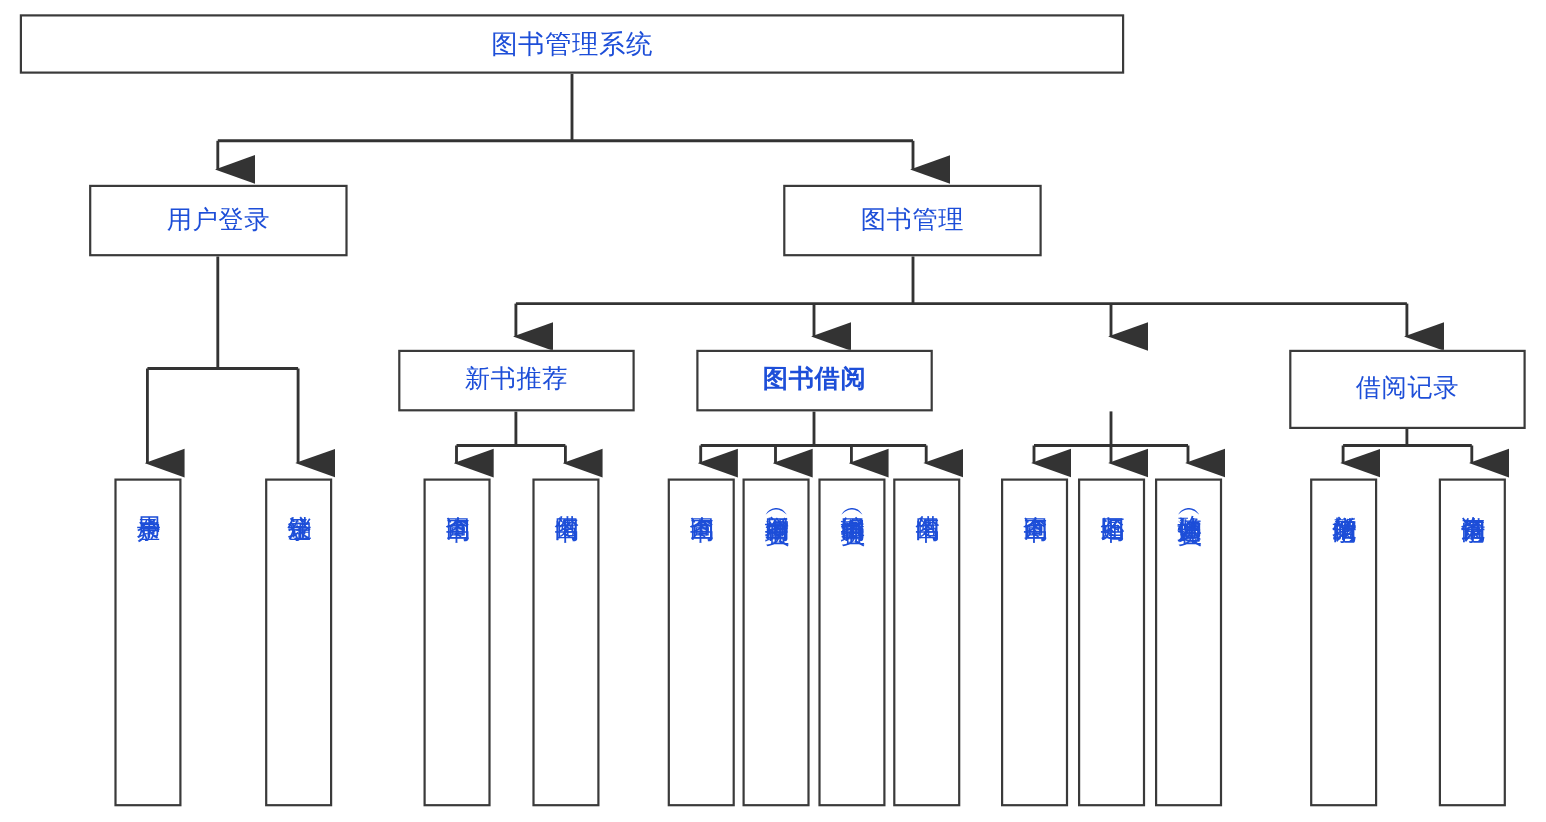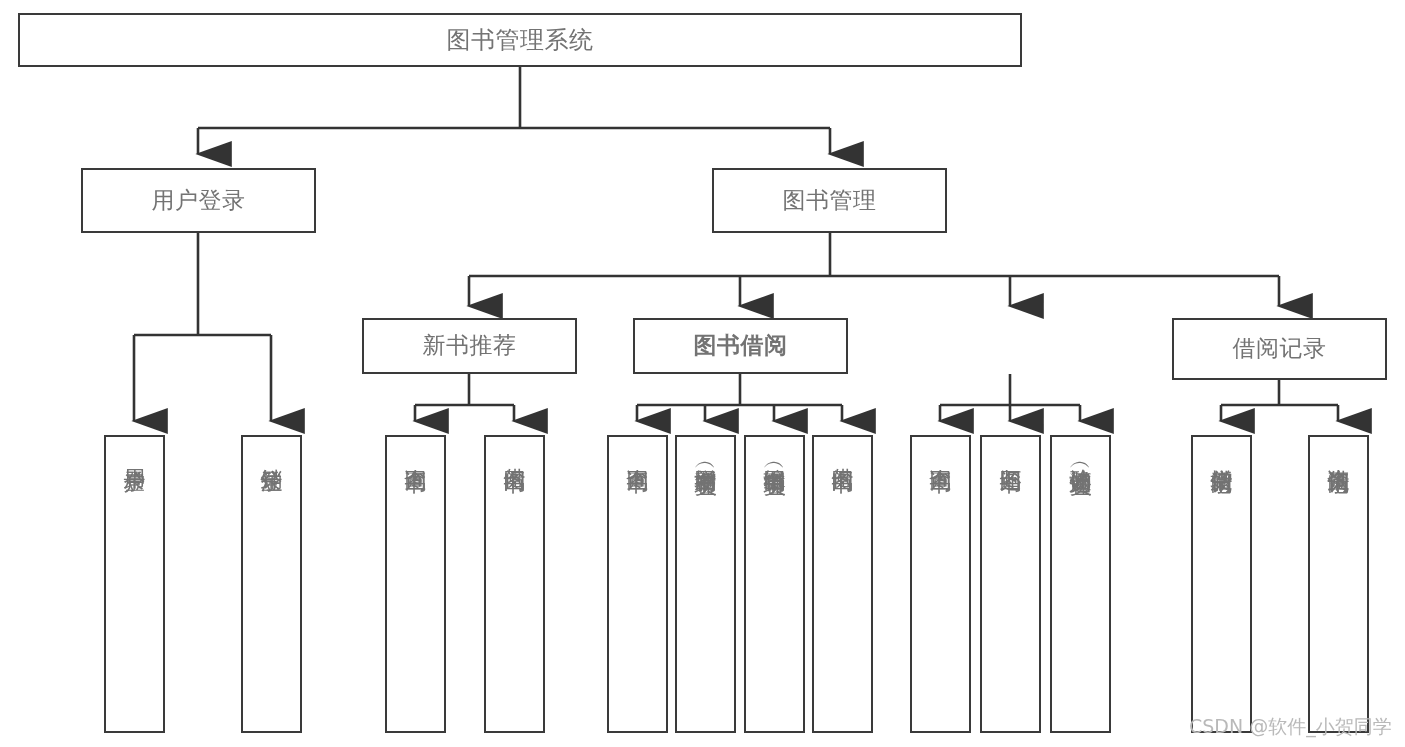--- a/index.html
+++ b/index.html
@@ -28,21 +28,21 @@
     height: 747px;
   }
   .node {
     position: absolute;
     box-sizing: border-box;
     background: #ffffff;
     border: 2.4px solid #3a3a3a;
     display: flex;
     align-items: center;
     justify-content: center;
-    color: #737373;
+    color: #1d4ed8;
     z-index: 2;
   }
   .node .label {
     display: block;
     text-align: center;
     line-height: 1.18;
     white-space: nowrap;
   }
   .node.h .label {
     font-size: 23px;
@@ -141,21 +141,21 @@
   <div class="node h" style="left:362px; top:318px; width:215px; height:56px;">
     <span class="label">新书推荐</span>
   </div>
 
   <div class="node h" style="left:712px; top:168px; width:235px; height:65px;">
     <span class="label">图书管理</span>
   </div>
   <div class="node h" style="left:633px; top:318px; width:215px; height:56px;font-weight:bold;">
     <span class="label">图书借阅</span>
   </div>
-  <div class="node h" style="left:1172px; top:318px; width:215px; height:62px;">
+  <div class="node h" style="left:1172px; top:318px; width:215px; height:72px;">
     <span class="label">借阅记录</span>
   </div>
 
   <div class="node v" style="left:104px; top:435px; width:61px; height:298px;">
     <span class="label">用户登录</span>
   </div>
   <div class="node v" style="left:241px; top:435px; width:61px; height:298px;">
     <span class="label">注销登录</span>
   </div>
 
@@ -189,15 +189,14 @@
     <span class="label">确认归还（管理员）</span>
   </div>
 
   <div class="node v" style="left:1191px; top:435px; width:61px; height:298px;">
     <span class="label">新增借阅记录</span>
   </div>
   <div class="node v" style="left:1308px; top:435px; width:61px; height:298px;">
     <span class="label">查询借阅记录</span>
   </div>
 
-  <div id="watermark">CSDN @软件_小贺同学</div>
 
 </div>
 
 </body></html>

